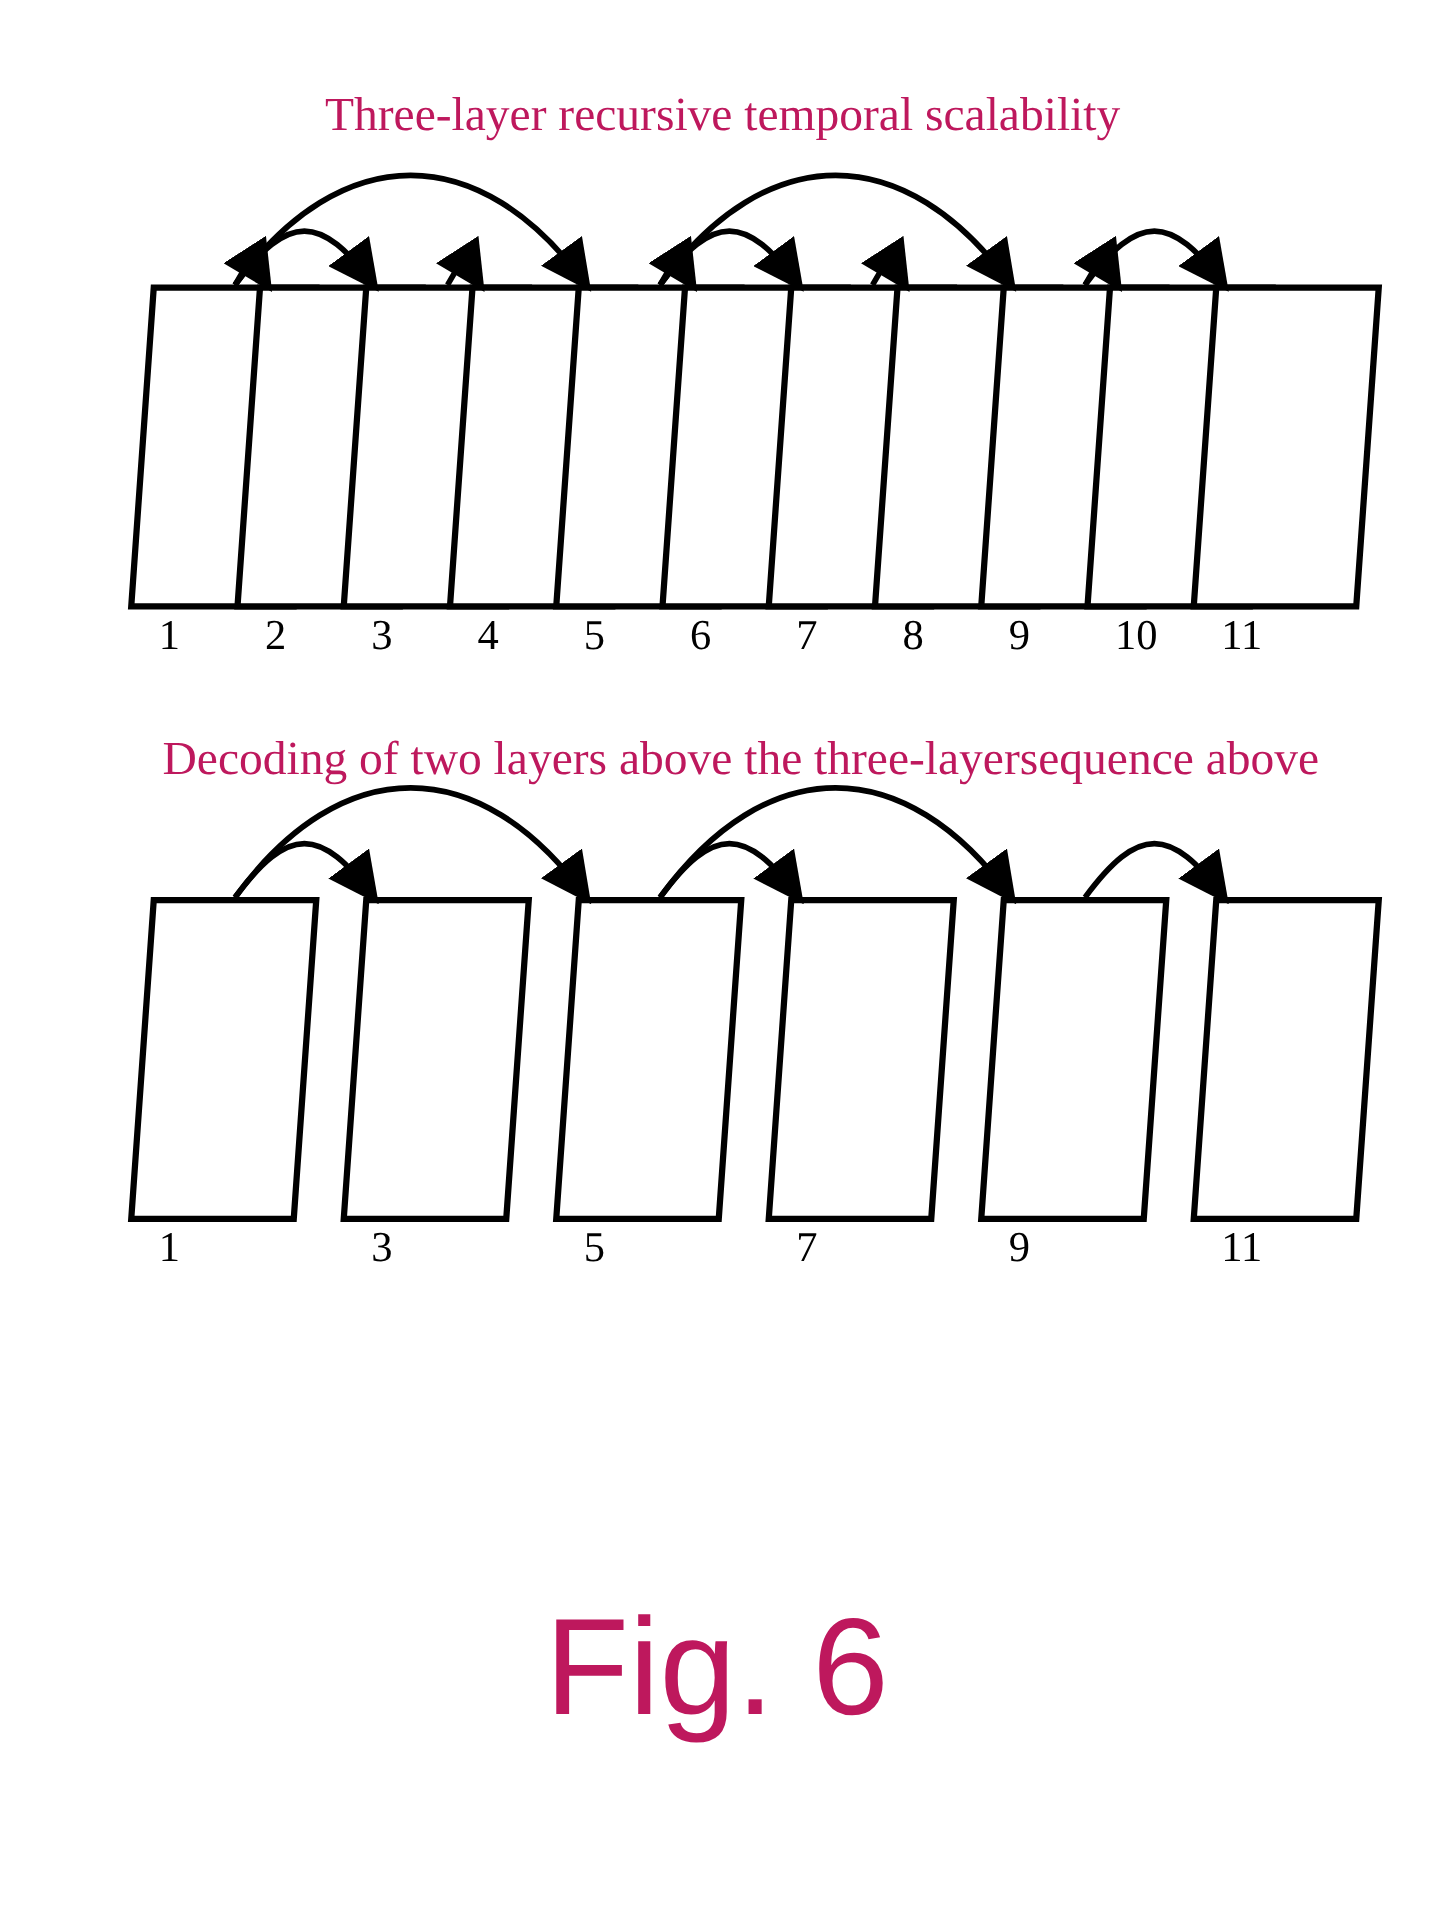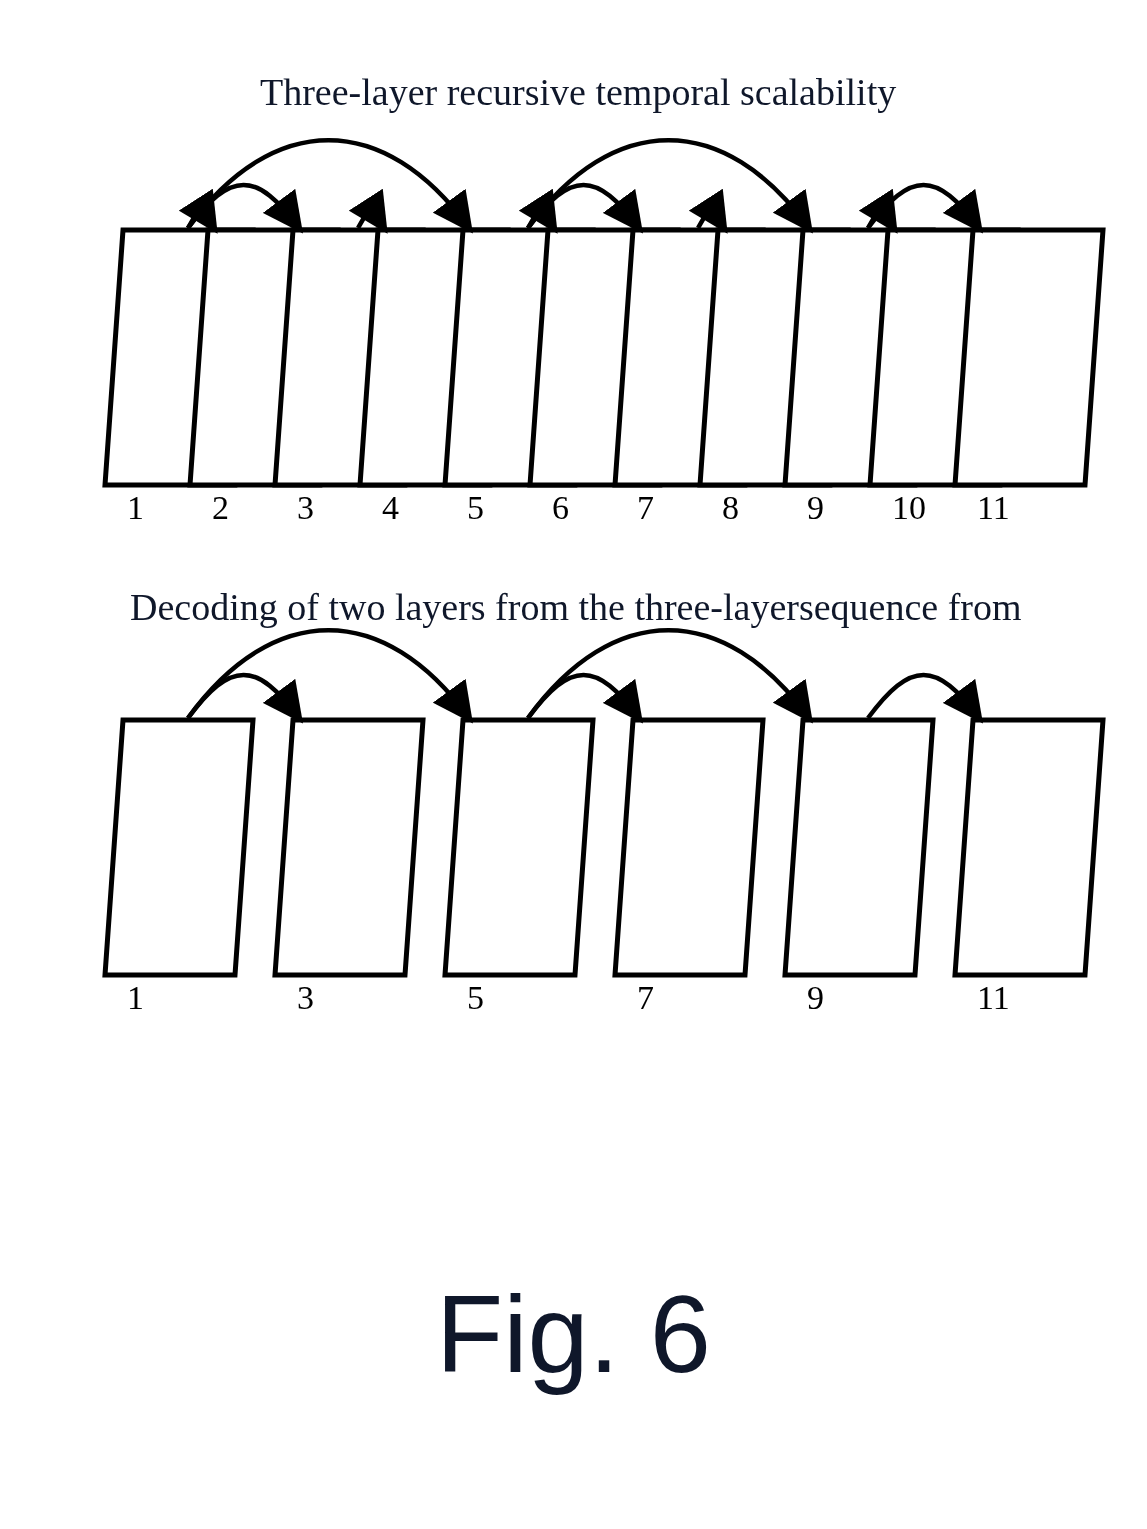--- a/index.html
+++ b/index.html
@@ -5,21 +5,21 @@
   html, body {
     margin: 0;
     padding: 0;
     background: #fff;
   }
   .page {
     width: 938px;
     height: 1529px;
     position: relative;
     font-family: "Times New Roman", Times, serif;
-    color: #0f172a;
+    color: #be185d;
   }
   svg.stage {
     position: absolute;
     left: 0;
     top: 0;
   }
   .caption1, .caption2 {
     position: absolute;
     font-size: 38px;
     white-space: nowrap;
@@ -35,21 +35,21 @@
     font-size: 110px;
     font-family: Arial, Helvetica, sans-serif;
   }
 </style>
 </head>
 <body>
 
 <div class="page">
 
   <div class="caption1">Three-layer recursive temporal scalability</div>
-  <div class="caption2">Decoding of two layers from the three-layersequence from</div>
+  <div class="caption2">Decoding of two layers above the three-layersequence above</div>
   <div class="figlabel">Fig. 6</div>
 
   <svg class="stage" width="1147" height="1529" viewBox="0 0 1147 1529">
     <defs>
       <marker id="ah" viewBox="0 0 12 12" refX="10" refY="6" markerWidth="9" markerHeight="9" orient="auto">
         <path d="M 0 0 L 12 6 L 0 12 z" fill="#000"></path>
       </marker>
     </defs>
     <g id="gTop">
         <polygon points="123,230 253,230 235,485 105,485" fill="#fff" stroke="#000" stroke-width="5"></polygon>

